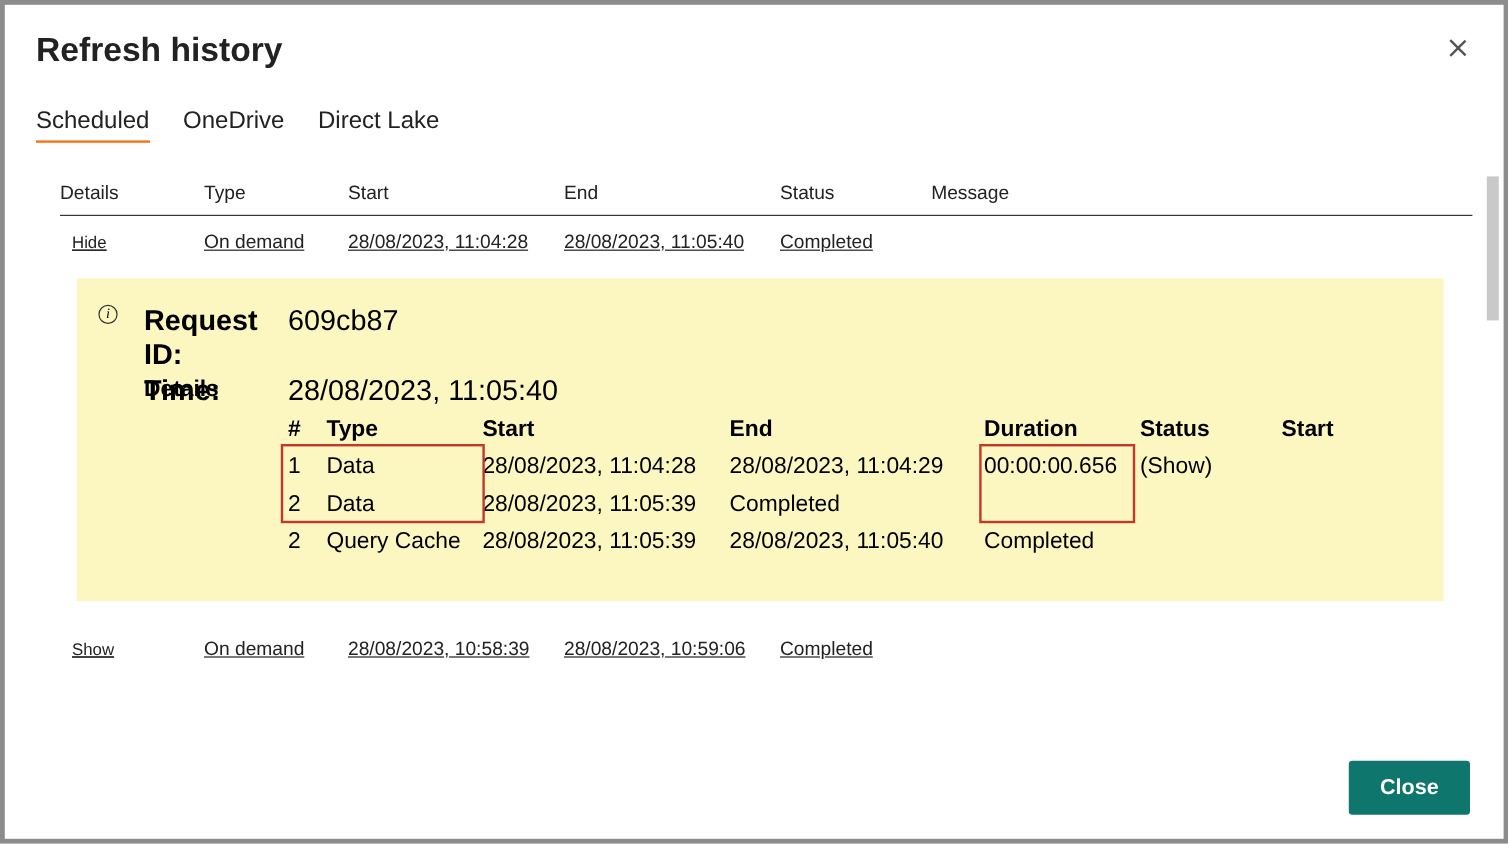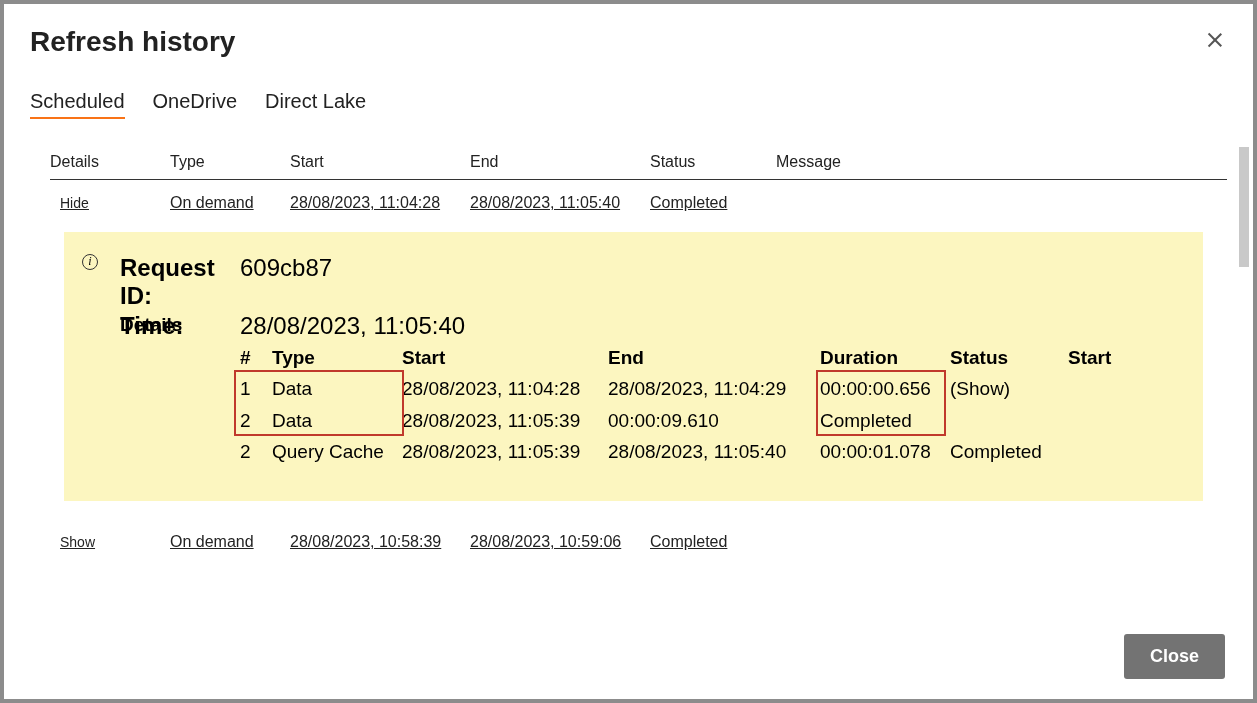--- a/index.html
+++ b/index.html
@@ -154,21 +154,21 @@
       border: 2.5px solid #c0392b;
       pointer-events: none;
     }
 
     .footer {
       padding: 16px 28px 20px;
       display: flex;
       justify-content: flex-end;
     }
     .close-btn {
-      background: #737373;
+      background: #0f766e;
       color: #fff;
       border: none;
       font-size: 18px;
       font-weight: 600;
       padding: 12px 26px;
       cursor: pointer;
       border-radius: 3px;
     }
   </style>
 </head>
@@ -240,30 +240,28 @@
           <div>Data</div>
           <div>28/08/2023, 11:04:28</div>
           <div>28/08/2023, 11:04:29</div>
           <div>00:00:00.656</div>
           <div><span class="show-link">(Show)</span></div>
         </div>
         <div class="sub-row">
           <div>2</div>
           <div>Data</div>
           <div>28/08/2023, 11:05:39</div>
-          <div>00:00:09.610</div>
           <div>Completed</div>
           <div></div>
         </div>
         <div class="sub-row">
           <div>2</div>
           <div>Query Cache</div>
           <div>28/08/2023, 11:05:39</div>
           <div>28/08/2023, 11:05:40</div>
-          <div>00:00:01.078</div>
           <div>Completed</div>
           <div></div>
         </div>
       </div>
 
       <div class="hl" style="left:170px; top:138px; width:170px; height:66px;"></div>
       <div class="hl" style="left:752px; top:138px; width:130px; height:66px;"></div>
     </div>
 
     <div class="row">

